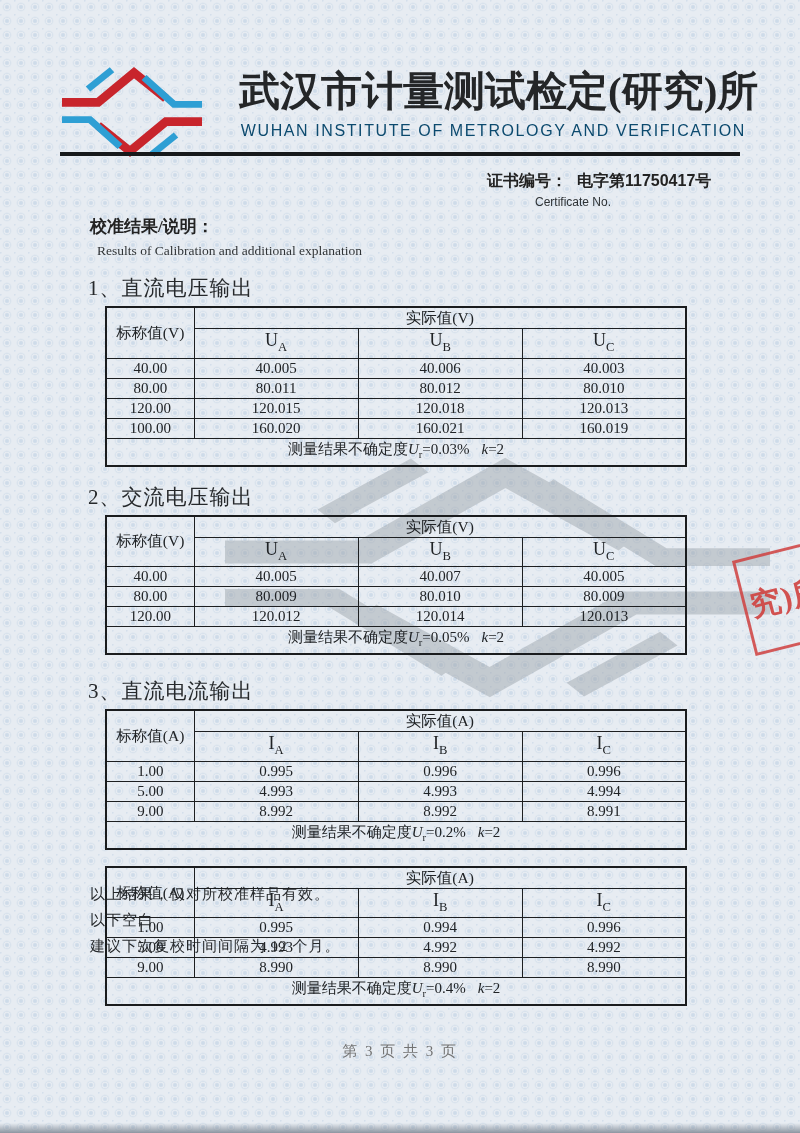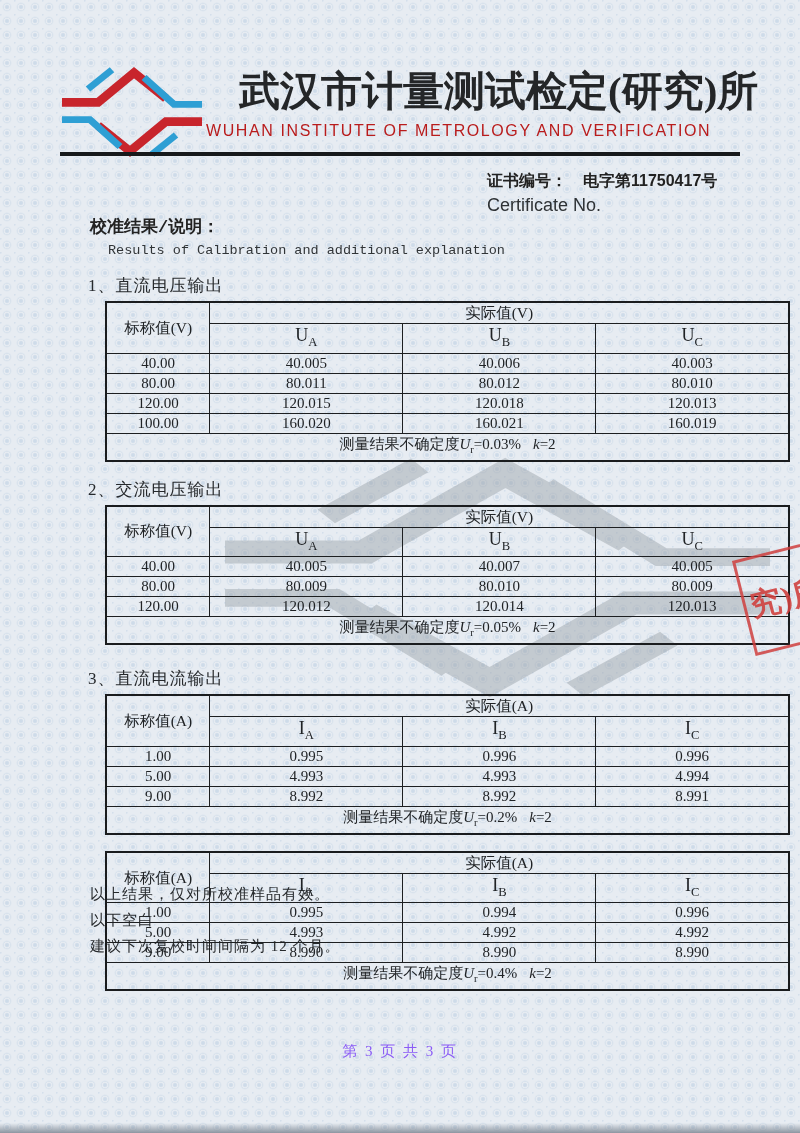--- a/index.html
+++ b/index.html
@@ -12,55 +12,55 @@
       radial-gradient(circle at 7px 7px, transparent 3px, rgba(158,188,216,.20) 3.6px, transparent 5px),
       radial-gradient(circle at 0px 0px, rgba(150,180,212,.22) 1.2px, transparent 2.4px);
     background-size:14px 14px,14px 14px,14px 14px;
     color:#26292c;
   }
   .abs{position:absolute;}
   
   .logo{left:62px;top:64px;width:140px;height:96px;}
   .title-cn{left:204px;top:64px;width:545px;font-size:41px;font-weight:bold;color:#242628;
     letter-spacing:0px;white-space:nowrap;font-family:"Liberation Serif","DejaVu Serif",serif;margin-left:35px;}
-  .title-en{left:206px;top:122px;width:540px;font-size:16px;letter-spacing:1.6px;color:#b91c1c;
-    font-family:"Liberation Sans","DejaVu Sans",sans-serif;white-space:nowrap;}
+  .title-en{left:206px;top:122px;width:540px;font-size:16px;letter-spacing:1.6px;color:#0c4a6e;
+    font-family:"Liberation Sans","DejaVu Sans",sans-serif;white-space:nowrap;text-align:right;}
   .divider{left:60px;top:152px;width:680px;height:4px;background:#17191b;}
   
   .certline{left:487px;top:171px;font-family:"Liberation Sans","DejaVu Sans",sans-serif;}
   .certline .row1{font-size:16px;font-weight:bold;color:#222;white-space:nowrap;}
-  .certline .row1 .num{margin-left:16px;}
-  .certline .row2{font-size:18px;color:#2e3235;margin-top:3px;}
-  
-  .results-heading{left:90px;top:215px;font-family:Liberation Mono, monospace;}
+  .certline .row1 .num{margin-left:10px;}
+  .certline .row2{font-size:12px;color:#2e3235;margin-top:3px;margin-left:48px;}
+  
+  .results-heading{left:90px;top:215px;font-family:Liberation Serif, serif;}
   .results-heading .cn{font-size:17px;font-weight:bold;color:#222;}
-  .results-heading .en{font-size:13.5px;color:#303437;margin-top:5px;margin-left:18px;}
+  .results-heading .en{font-size:13.5px;color:#303437;margin-top:5px;margin-left:7px;}
   
   .tables-wrap{left:88px;top:274px;width:641px;z-index:2;}
   .tblock{margin-bottom:16px;position:relative;z-index:2;}
   .tblock.gap-lg{margin-bottom:22px;}
-  .tcaption{font-size:17px;color:#26292c;margin-bottom:4px;letter-spacing:1px;}
-  table.cal{border-collapse:collapse;width:685px;margin-left:17px;table-layout:fixed;background:transparent;}
+  .tcaption{font-size:21px;color:#26292c;margin-bottom:4px;letter-spacing:1px;}
+  table.cal{border-collapse:collapse;width:582px;margin-left:17px;table-layout:fixed;background:transparent;}
   table.cal th,table.cal td{
     border:1.5px solid #1d1f21;text-align:center;font-weight:normal;
     font-size:15px;color:#202326;padding:0;height:19px;line-height:19px;
   }
   table.cal{border:2px solid #1a1c1e;}
   table.cal thead tr:first-child th{height:20px;line-height:20px;font-size:15.5px;}
   table.cal thead tr:nth-child(2) th{height:22px;line-height:22px;font-size:18px;}
   table.cal col.c0{width:15.2%;}
   table.cal col.cx{width:28.26%;}
   table.cal tfoot td{font-size:15px;height:20px;line-height:20px;margin-left:12px;}
   table.cal sub{font-size:70%;}
   .unc i{font-family:"Liberation Serif","DejaVu Serif",serif;font-style:italic;}
   .unc .kpart{margin-left:12px;}
   
   .notes{left:90px;top:881px;font-size:15px;color:#26292c;line-height:26px;letter-spacing:1px;}
   
-  .pagefooter{left:0;top:1042px;width:800px;text-align:center;font-size:15px;color:#8b5cf6;letter-spacing:2px;}
+  .pagefooter{left:0;top:1042px;width:800px;text-align:center;font-size:15px;color:#737373;letter-spacing:2px;}
   
   .watermark{left:225px;top:450px;width:545px;height:255px;opacity:.45;z-index:1;pointer-events:none;}
   
   .stamp{
     left:742px;top:545px;width:120px;height:98px;z-index:5;
     border:3.5px solid rgba(207,64,62,.85);transform:rotate(-14deg);
     display:flex;align-items:center;justify-content:flex-start;
     color:rgba(207,64,62,.9);font-size:31px;font-weight:bold;letter-spacing:1px;
     padding-left:4px;box-sizing:border-box;white-space:nowrap;
   }

